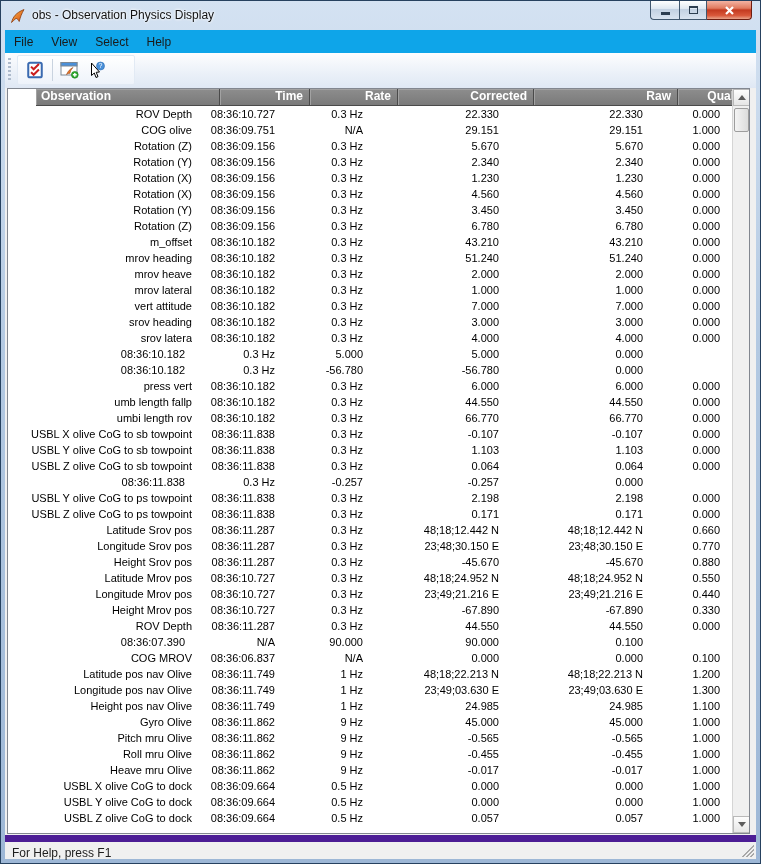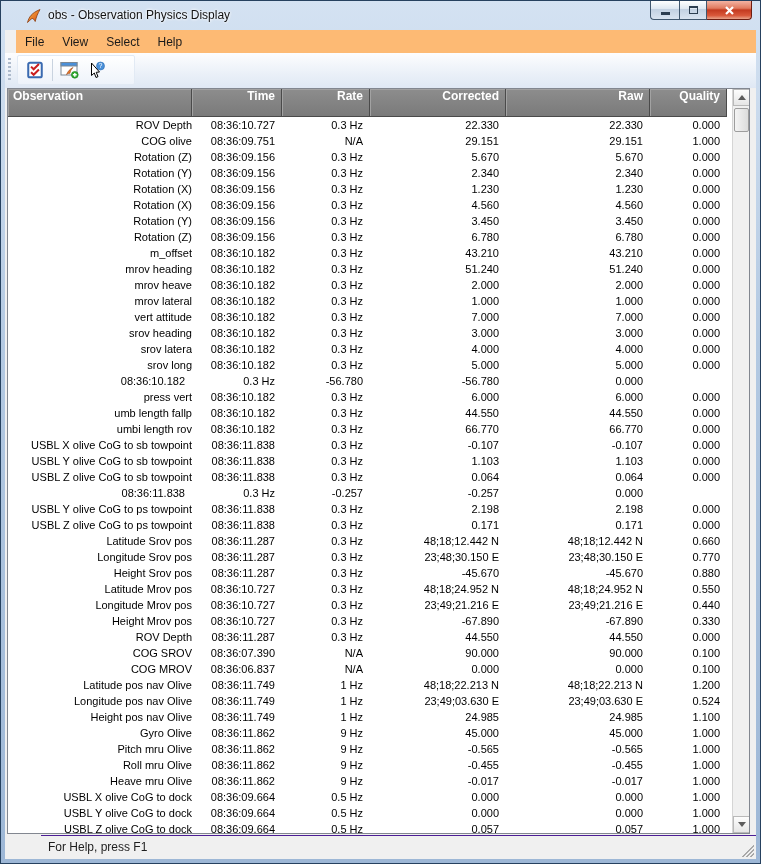--- a/index.html
+++ b/index.html
@@ -4,58 +4,58 @@
 <style>
   * { margin:0; padding:0; box-sizing:border-box; }
   html,body { width:761px; height:864px; overflow:hidden; background:#fff;
               font-family:"Liberation Sans", sans-serif; }
 
   .window { position:relative; width:761px; height:864px;
             background:linear-gradient(#d4e2f2,#b3c9e2 40%,#9db7d6);
             border:1px solid #26415f; }
 
   
-  .titlebar { position:absolute; top:0; left:16px; right:0; height:29px; }
+  .titlebar { position:absolute; top:0; left:0; right:0; height:29px; }
   .app-icon { position:absolute; left:9px; top:7px; width:16px; height:16px; }
   .title-text { position:absolute; left:31px; top:7px; font-size:12px; color:#121212;
                 text-shadow:0 0 3px #fff, 0 0 3px #fff; white-space:nowrap; }
   .win-controls { position:absolute; top:0; right:8px; display:flex; }
   .win-btn { height:19px; border:1px solid #40576e; border-top:none;
              background:linear-gradient(#feffff,#dde7f1 45%,#c2d1e2 46%,#d9e4f0);
              display:flex; align-items:center; justify-content:center; }
   .win-btn.min { width:29px; border-bottom-left-radius:4px; border-right:none; }
   .win-btn.max { width:28px; }
   .win-btn.close { width:45px; border-bottom-right-radius:4px; border-left:none;
              background:linear-gradient(#f3b3a2,#e07a5f 40%,#c33a20 50%,#d9573a 80%,#e8a38a);
              border-color:#6e1d10; }
   .glyph-min { width:9px; height:3px; background:#2c3e50; margin-top:6px; }
   .glyph-max { width:9px; height:8px; border:1px solid #2c3e50; border-top:2px solid #2c3e50; background:transparent; }
 
   
   .client { position:absolute; left:4px; right:4px; top:29px; bottom:4px; background:#f0f0f0; }
 
-  .menubar { position:absolute; top:0; left:0; right:0; height:23px; background:#fdba74;
-             display:flex; align-items:center; font-size:12px; color:#1a1a1a;margin-left:11px; }
+  .menubar { position:absolute; top:0; left:0; right:0; height:23px; background:#0ea5e9;
+             display:flex; align-items:center; font-size:12px; color:#1a1a1a; }
   .menu-item { padding:4px 9px; cursor:default; }
 
   .toolbar { position:absolute; top:23px; left:0; right:0; height:35px;
              background:linear-gradient(#fdfdfe,#eaf0f8 60%,#dfe8f4); }
   .tb-grip { position:absolute; left:3px; top:5px; bottom:7px; width:3px;
              background:repeating-linear-gradient(180deg,#aebbcc 0 2px,transparent 2px 4px); }
   .tb-panel { position:absolute; left:12px; top:2px; height:30px; width:118px;
               background:linear-gradient(#ffffff,#eef3fa); border:1px solid #e2eaf4; border-radius:2px;
               display:flex; align-items:center; padding-left:4px; }
   .tb-btn { width:26px; height:26px; display:flex; align-items:center; justify-content:center; }
   .tb-sep { width:1px; height:22px; background:#c9d3df; margin:0 4px; }
 
   
   .table-wrap { position:absolute; top:58px; left:2px; width:743px; height:746px;
                 background:#fff; border:1px solid #828790; overflow:hidden; }
   .grid-head { display:grid; grid-template-columns:184px 90px 88px 136px 144px 77px;
-               height:28px; line-height:15px; }
+               height:17px; line-height:15px;margin-left:28px; }
   .hcell { background:linear-gradient(#8d8d8d,#7a7a7a); color:#fff; font-weight:bold;
            font-size:12px; border-right:1px solid #4a4a4a; border-bottom:1px solid #4a4a4a;
            box-shadow:inset 1px 1px 0 #a2a2a2; padding:0 6px 0 5px; white-space:nowrap;
            overflow:hidden; }
   .hcell.num { text-align:right;padding-left:20px; }
   .tbody {}
   .trow { display:grid; grid-template-columns:184px 90px 88px 136px 144px 77px;
           height:16px; line-height:16px; font-size:11px; color:#000; }
   .tcell { white-space:nowrap; overflow:hidden; }
   .tcell.c0 { padding-left:5px; text-align:right; }
@@ -71,21 +71,21 @@
   .sb-down { bottom:0; }
   .tri-up { width:0; height:0; border-left:4px solid transparent; border-right:4px solid transparent;
             border-bottom:5px solid #5c5c5c; }
   .tri-down { width:0; height:0; border-left:4px solid transparent; border-right:4px solid transparent;
             border-top:5px solid #5c5c5c; }
   .sb-thumb { position:absolute; left:1px; top:19px; width:15px; height:24px;
               background:linear-gradient(90deg,#f4f4f4,#dcdcdc); border:1px solid #9d9d9d; border-radius:2px; }
 
   
   .statusbar { position:absolute; left:0; right:0; bottom:0; height:24px; background:#f0f0f0;
-               border-top:1px solid #4c1d95; font-size:12px; color:#1e1e1e;margin-left:36px; }
+               border-top:7px solid #4c1d95; font-size:12px; color:#1e1e1e; }
   .status-text { position:absolute; left:7px; top:4px; }
   .resize-grip { position:absolute; right:2px; bottom:2px; width:13px; height:13px;
        background:
          linear-gradient(135deg, transparent 0 50%, #a8a8a8 50% 58%, transparent 58%) ,
          linear-gradient(135deg, transparent 0 66%, #a8a8a8 66% 74%, transparent 74%),
          linear-gradient(135deg, transparent 0 82%, #a8a8a8 82% 90%, transparent 90%); }
 </style>
 </head>
 <body>
 
@@ -280,21 +280,20 @@
           </div>
           <div class="trow">
             <div class="tcell c0">srov latera</div>
             <div class="tcell c1">08:36:10.182</div>
             <div class="tcell c2">0.3 Hz</div>
             <div class="tcell c3">4.000</div>
             <div class="tcell c4">4.000</div>
             <div class="tcell c5">0.000</div>
           </div>
           <div class="trow">
-            <div class="tcell c0">srov long</div>
             <div class="tcell c1">08:36:10.182</div>
             <div class="tcell c2">0.3 Hz</div>
             <div class="tcell c3">5.000</div>
             <div class="tcell c4">5.000</div>
             <div class="tcell c5">0.000</div>
           </div>
           <div class="trow">
             <div class="tcell c1">08:36:10.182</div>
             <div class="tcell c2">0.3 Hz</div>
             <div class="tcell c3">-56.780</div>
@@ -422,21 +421,20 @@
           </div>
           <div class="trow">
             <div class="tcell c0">ROV Depth</div>
             <div class="tcell c1">08:36:11.287</div>
             <div class="tcell c2">0.3 Hz</div>
             <div class="tcell c3">44.550</div>
             <div class="tcell c4">44.550</div>
             <div class="tcell c5">0.000</div>
           </div>
           <div class="trow">
-            <div class="tcell c0">COG SROV</div>
             <div class="tcell c1">08:36:07.390</div>
             <div class="tcell c2">N/A</div>
             <div class="tcell c3">90.000</div>
             <div class="tcell c4">90.000</div>
             <div class="tcell c5">0.100</div>
           </div>
           <div class="trow">
             <div class="tcell c0">COG MROV</div>
             <div class="tcell c1">08:36:06.837</div>
             <div class="tcell c2">N/A</div>
@@ -451,21 +449,21 @@
             <div class="tcell c3">48;18;22.213 N</div>
             <div class="tcell c4">48;18;22.213 N</div>
             <div class="tcell c5">1.200</div>
           </div>
           <div class="trow">
             <div class="tcell c0">Longitude pos nav Olive</div>
             <div class="tcell c1">08:36:11.749</div>
             <div class="tcell c2">1 Hz</div>
             <div class="tcell c3">23;49;03.630 E</div>
             <div class="tcell c4">23;49;03.630 E</div>
-            <div class="tcell c5">0.524</div>
+            <div class="tcell c5">1.300</div>
           </div>
           <div class="trow">
             <div class="tcell c0">Height pos nav Olive</div>
             <div class="tcell c1">08:36:11.749</div>
             <div class="tcell c2">1 Hz</div>
             <div class="tcell c3">24.985</div>
             <div class="tcell c4">24.985</div>
             <div class="tcell c5">1.100</div>
           </div>
           <div class="trow">

